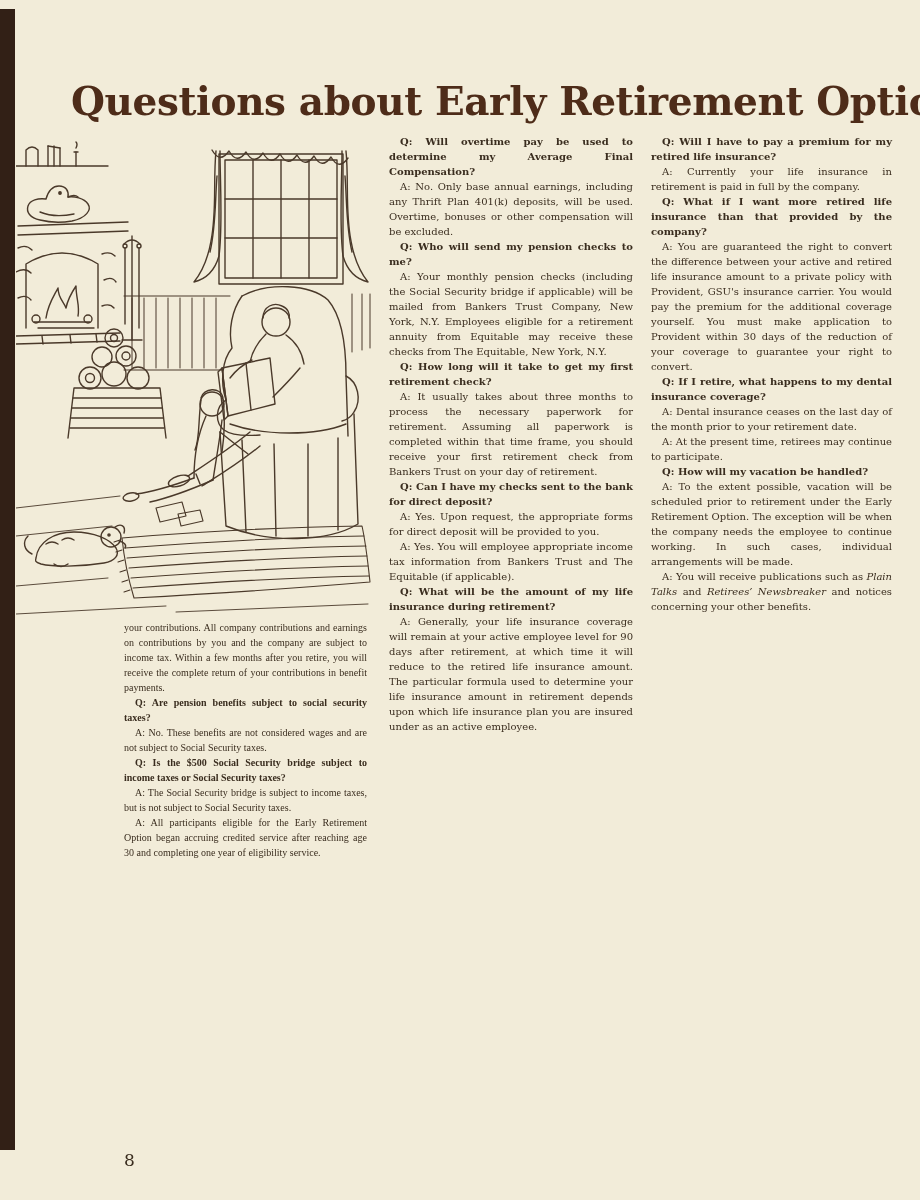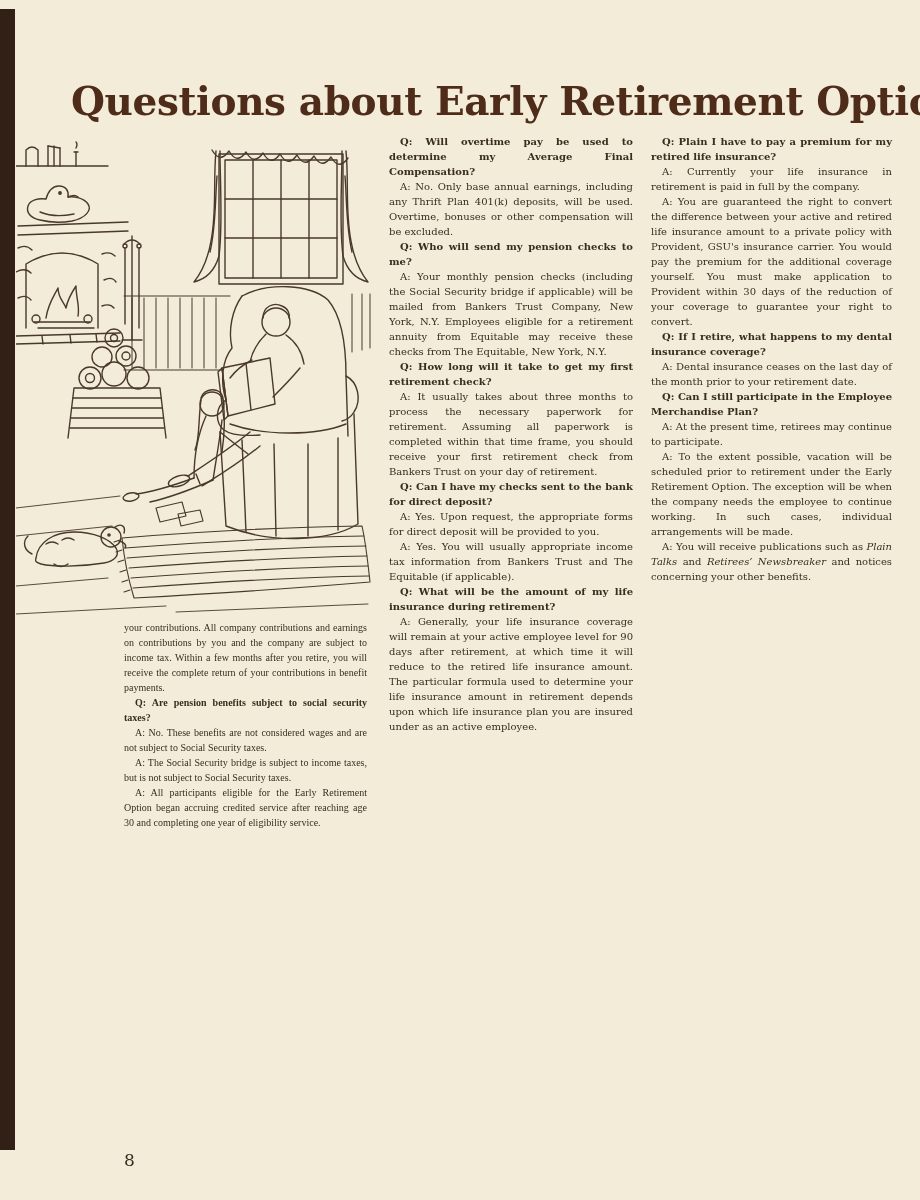--- a/index.html
+++ b/index.html
@@ -223,45 +223,47 @@
         </g>
 
       </g>
     </svg>
   </figure>
 
   <section class="col col-left">
     <p class="a cont">your contributions. All company contributions and earnings on contributions by you and the company are subject to income tax. Within a few months after you retire, you will receive the complete return of your contributions in benefit payments.</p>
     <p class="q">Q: Are pension benefits subject to social security taxes?</p>
     <p class="a">A: No. These benefits are not considered wages and are not subject to Social Security taxes.</p>
+    <p class="q">Q: Is the $500 Social Security bridge subject to income taxes or Social Security taxes?</p>
     <p class="a">A: The Social Security bridge is subject to income taxes, but is not subject to Social Security taxes.</p>
     <p class="a">A: All participants eligible for the Early Retirement Option began accruing credited service after reaching age 30 and completing one year of eligibility service.</p>
   </section>
 
   <section class="col col-middle">
     <p class="q">Q: Will overtime pay be used to determine my Average Final Compensation?</p>
     <p class="a">A: No. Only base annual earnings, including any Thrift Plan 401(k) deposits, will be used. Overtime, bonuses or other compensation will be excluded.</p>
     <p class="q">Q: Who will send my pension checks to me?</p>
     <p class="a">A: Your monthly pension checks (including the Social Security bridge if applicable) will be mailed from Bankers Trust Company, New York, N.Y. Employees eligible for a retirement annuity from Equitable may receive these checks from The Equitable, New York, N.Y.</p>
     <p class="q">Q: How long will it take to get my first retirement check?</p>
     <p class="a">A: It usually takes about three months to process the necessary paperwork for retirement. Assuming all paperwork is completed within that time frame, you should receive your first retirement check from Bankers Trust on your day of retirement.</p>
     <p class="q">Q: Can I have my checks sent to the bank for direct deposit?</p>
     <p class="a">A: Yes. Upon request, the appropriate forms for direct deposit will be provided to you.</p>
-    <p class="a">A: Yes. You will usually appropriate income tax information from Bankers Trust and The Equitable (if applicable).</p>
+    <p class="a">A: Yes. You will employee appropriate income tax information from Bankers Trust and The Equitable (if applicable).</p>
     <p class="q">Q: What will be the amount of my life insurance during retirement?</p>
     <p class="a">A: Generally, your life insurance coverage will remain at your active employee level for 90 days after retirement, at which time it will reduce to the retired life insurance amount. The particular formula used to determine your life insurance amount in retirement depends upon which life insurance plan you are insured under as an active employee.</p>
   </section>
 
   <section class="col col-right">
-    <p class="q">Q: Plain I have to pay a premium for my retired life insurance?</p>
+    <p class="q">Q: Will I have to pay a premium for my retired life insurance?</p>
     <p class="a">A: Currently your life insurance in retirement is paid in full by the company.</p>
+    <p class="q">Q: What if I want more retired life insurance than that provided by the company?</p>
     <p class="a">A: You are guaranteed the right to convert the difference between your active and retired life insurance amount to a private policy with Provident, GSU's insurance carrier. You would pay the premium for the additional coverage yourself. You must make application to Provident within 30 days of the reduction of your coverage to guarantee your right to convert.</p>
     <p class="q">Q: If I retire, what happens to my dental insurance coverage?</p>
     <p class="a">A: Dental insurance ceases on the last day of the month prior to your retirement date.</p>
-    <p class="q">Q: Can I still participate in the Employee Merchandise Plan?</p>
     <p class="a">A: At the present time, retirees may continue to participate.</p>
+    <p class="q">Q: How will my vacation be handled?</p>
     <p class="a">A: To the extent possible, vacation will be scheduled prior to retirement under the Early Retirement Option. The exception will be when the company needs the employee to continue working. In such cases, individual arrangements will be made.</p>
     <p class="a">A: You will receive publications such as <i>Plain Talks</i> and <i>Retirees’ Newsbreaker</i> and notices concerning your other benefits.</p>
   </section>
 
   <div class="page-number">8</div>
 
 </main>
 
 </body></html>

